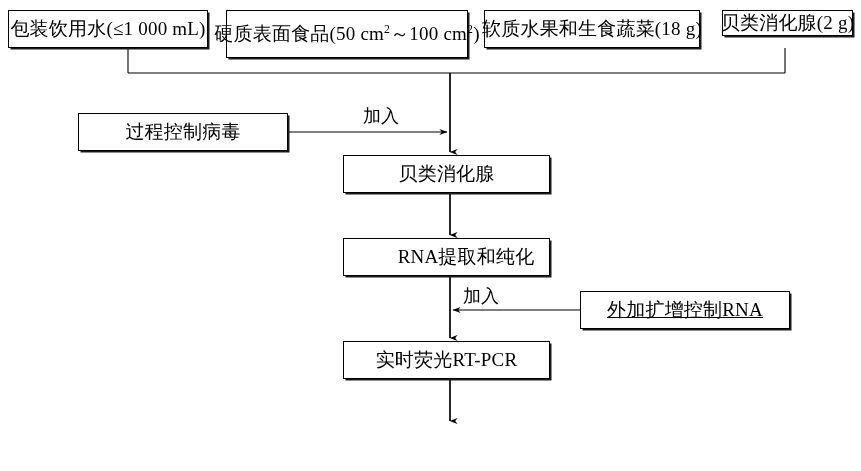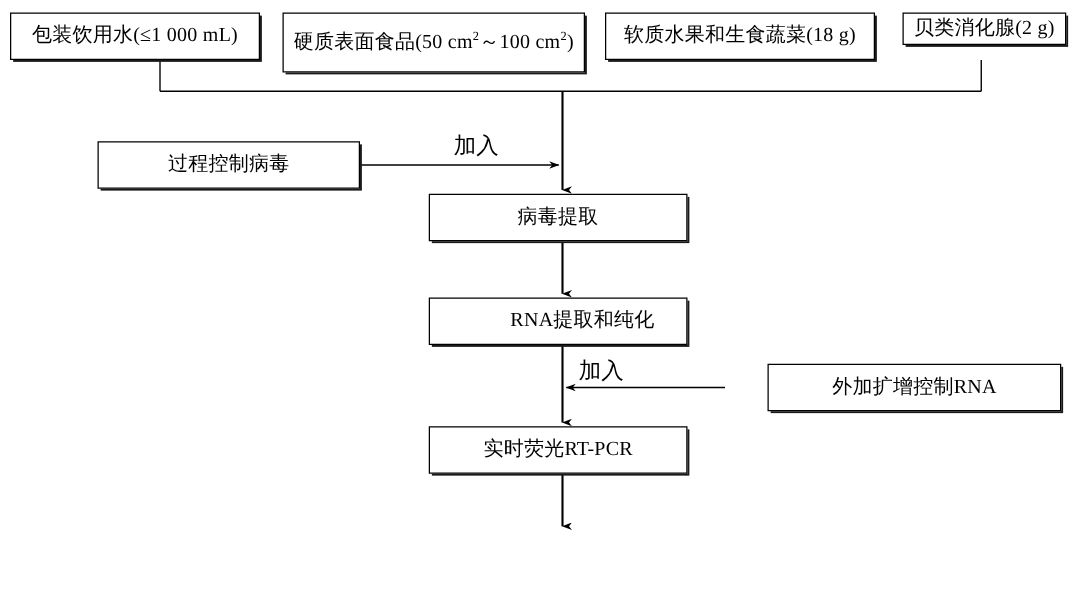--- a/index.html
+++ b/index.html
@@ -19,21 +19,21 @@
   .node {
     position: absolute;
     box-sizing: border-box;
     border: 1.6px solid #000000;
     background: #ffffff;
     display: flex;
     align-items: center;
     justify-content: center;
     text-align: center;
     color: #000000;
-    font-size: 16px;
+    font-size: 19px;
     line-height: 1.1;
     letter-spacing: 0.2px;
     box-shadow: 2px 2px 0 -0.5px #1a1a1a;
     white-space: nowrap;
     z-index: 3;
   }
   .node .lbl {
     display: inline-block;
     padding: 0 4px;
   }
@@ -112,28 +112,28 @@
 
   <div class="node" style="left:722px; top:10px; width:131px; height:26px;">
     <span class="lbl">贝类消化腺(2 g)</span>
   </div>
 
   <div class="node" style="left:78px; top:113px; width:210px; height:38px;">
     <span class="lbl">过程控制病毒</span>
   </div>
 
   <div class="node" style="left:343px; top:155px; width:207px; height:38px;">
-    <span class="lbl">病毒提取</span>
+    <span class="lbl">贝类消化腺</span>
   </div>
 
   <div class="node" style="left:343px; top:238px; width:207px; height:38px;padding-left:39px;">
     <span class="lbl">RNA提取和纯化</span>
   </div>
 
-  <div class="node" style="left:614px; top:291px; width:235px; height:38px;">
+  <div class="node" style="left:580px; top:291px; width:210px; height:38px;text-decoration:underline;">
     <span class="lbl">外加扩增控制RNA</span>
   </div>
 
   <div class="node" style="left:343px; top:341px; width:207px; height:38px;">
     <span class="lbl">实时荧光RT-PCR</span>
   </div>
 
 
   <div class="edge-label" style="left:363px; top:104px;">加入</div>
 

